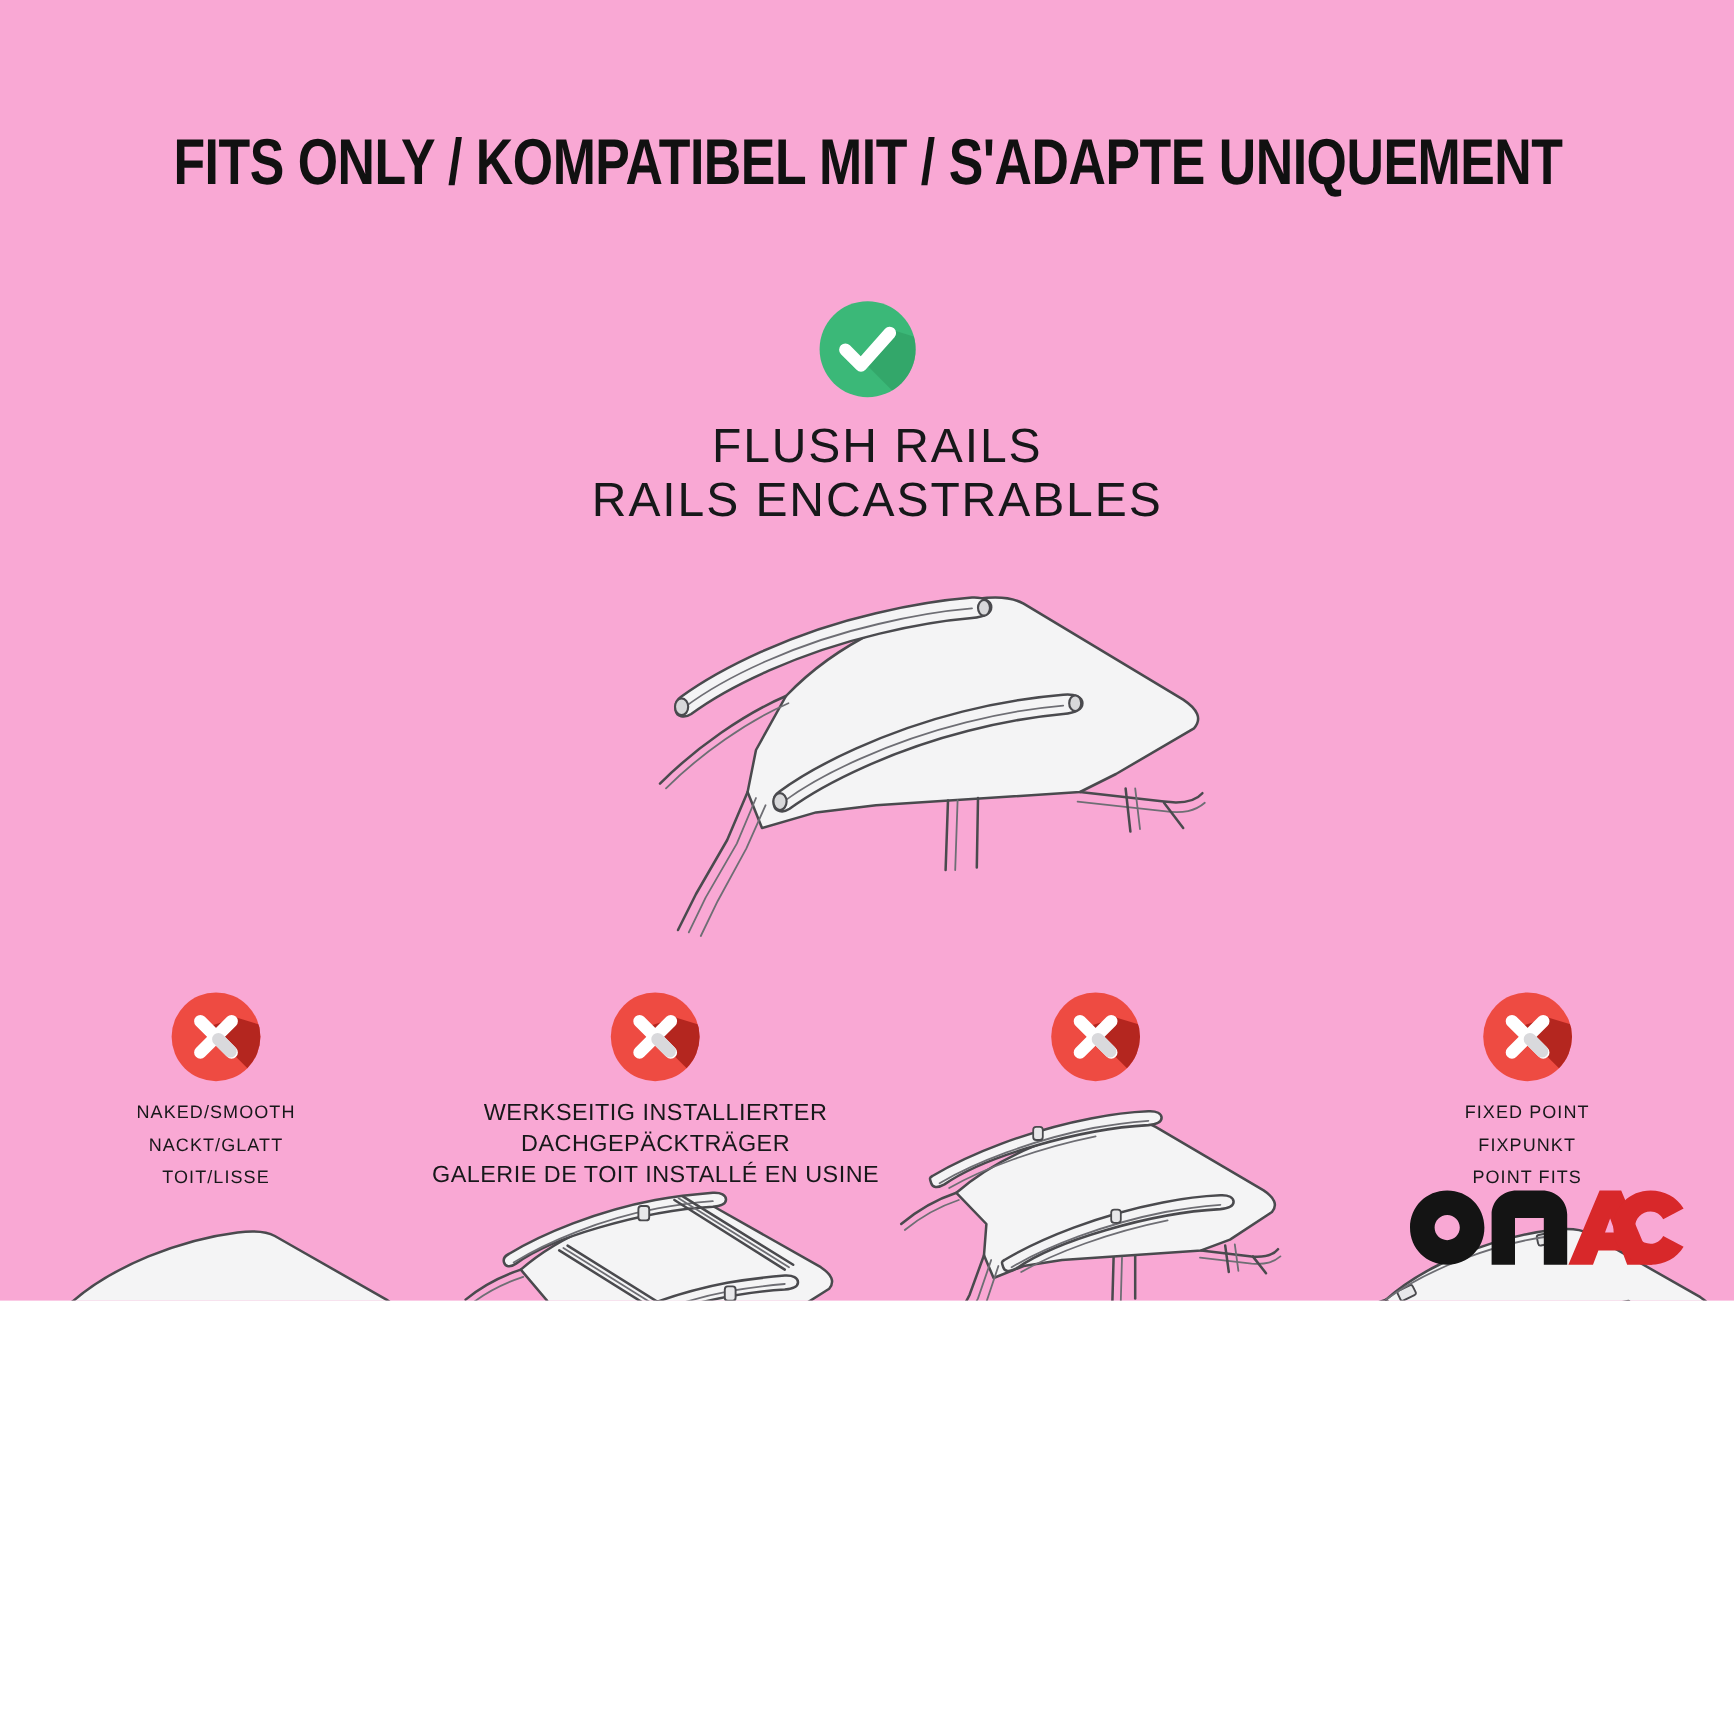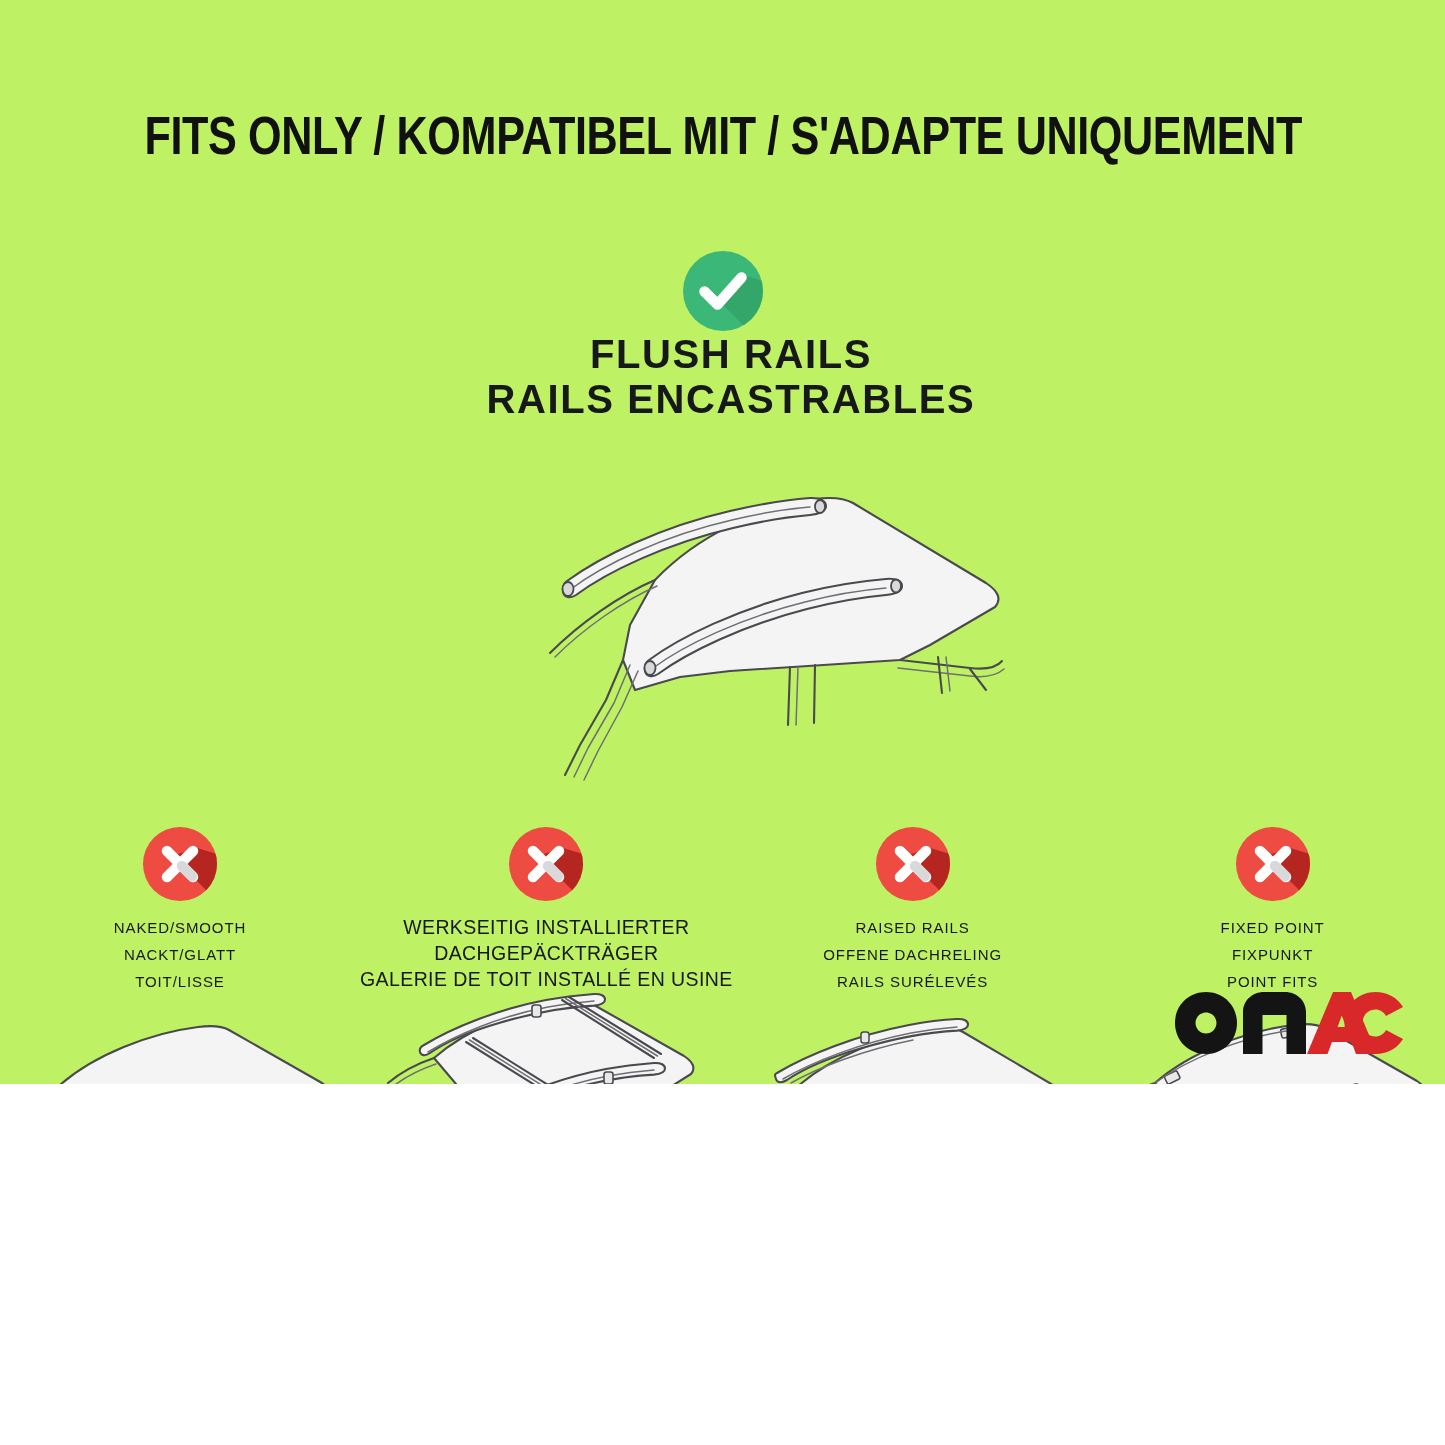--- a/index.html
+++ b/index.html
@@ -4,21 +4,21 @@
 <style>
   html, body {
     margin: 0;
     padding: 0;
     background: #ffffff;
   }
   .page {
     position: relative;
     width: 1445px;
     height: 1084px;
-    background: #bef264;
+    background: #f9a8d4;
     overflow: hidden;
     font-family: "Liberation Sans", sans-serif;
   }
 
   
   .title {
     position: absolute;
     left: 0;
     top: 105px;
     width: 1445px;
@@ -44,22 +44,23 @@
   }
   .badge {
     position: relative;
     width: 82px;
     height: 82px;
     margin: 0 auto;
   }
   .badge svg { display: block; width: 82px; height: 82px; }
 
   .main-heading {
+    margin-top: 18px;
     font-family: "Liberation Sans", sans-serif;
-    font-weight: 700;
+    font-weight: 400;
     font-size: 40px;
     line-height: 45px;
     letter-spacing: 1.6px;
     color: #17181a;
     padding-left: 17px;
   }
   .main-heading div { white-space: nowrap; }
 
   .main-art {
     position: absolute;
@@ -344,25 +345,20 @@
           <g clip-path="url(#rc3)">
             <path d="M30 30 L46 46 L100 100 L115 40 L55 22 Z" fill="#A51D17" opacity="0.8"></path>
           </g>
           <g stroke="#ffffff" stroke-width="10.5" stroke-linecap="round">
             <line x1="25" y1="25" x2="51" y2="51"></line>
             <line x1="51" y1="25" x2="25" y2="51"></line>
           </g>
           <line x1="40" y1="40" x2="50" y2="50" stroke="#d9d9dc" stroke-width="10.5" stroke-linecap="round"></line>
         </svg>
       </div>
-      <div class="col-label">
-        <div>RAISED RAILS</div>
-        <div>OFFENE DACHRELING</div>
-        <div>RAILS SURÉLEVÉS</div>
-      </div>
       <div class="col-art">
         <svg viewBox="0 0 360 210" xmlns="http://www.w3.org/2000/svg">
           <path class="roof-fill" d="M64 76 C98 46 152 24 200 18 C212 16.5 223 17 230 21
                    L320 74 C329 80 332 86 327 92
                    L292 115 L268 124 L152 132 L120 137
                    L95 147 L87 128 L89 102 Z"></path>
           <path class="roof-line" d="M64 76 C46 82 30 92 18 102"></path>
           <path class="roof-line-thin" d="M66 82 C48 88 32 98 21 107"></path>
           <path class="roof-line" d="M87 128 L75 161 L59 192"></path>
           <path class="roof-line-thin" d="M93 132 L82 164 L66 195"></path>

